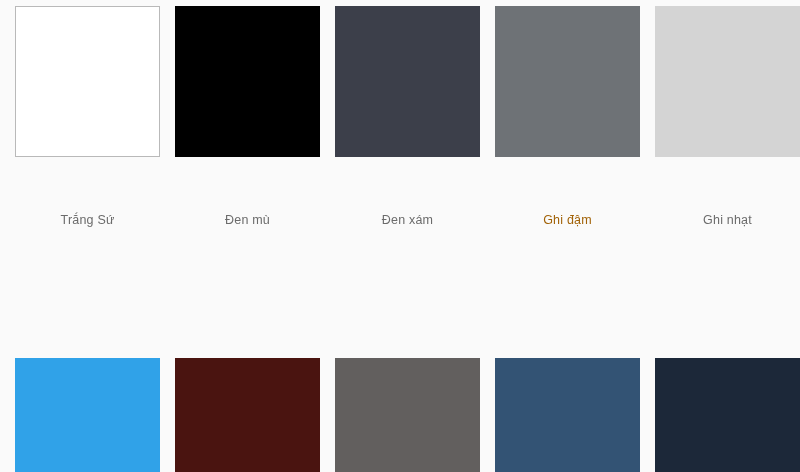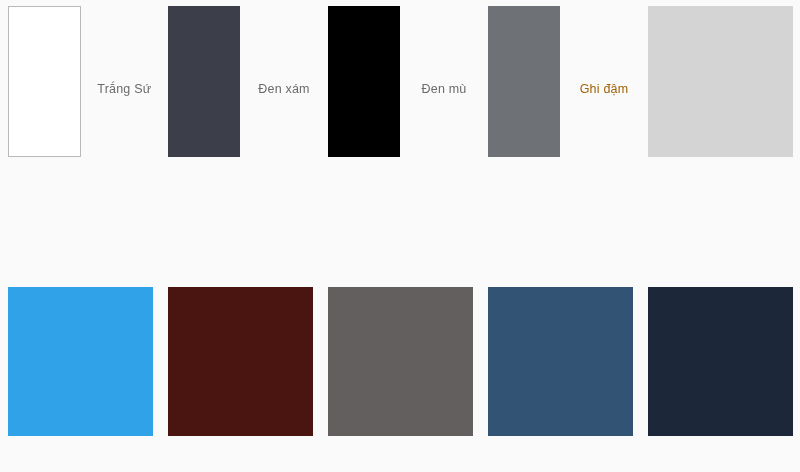--- a/index.html
+++ b/index.html
@@ -23,21 +23,23 @@
     display: grid;
     grid-template-columns: repeat(5, 160px);
     width: 800px;
   }
   .swatch-row.row-1 { padding-top: 6px; }
   .swatch-row.row-2 { padding-top: 130px; }
   .swatch-cell {
     width: 160px;
     box-sizing: border-box;
     display: flex;
-    align-items: center;
+    flex-direction: column;
+    align-items: flex-end;
+    gap: 40px;
   }
   .chip {
     width: 145px;
     height: 151px;
     margin-left: 8px;
     box-sizing: border-box;
     display: block;
   }
   .swatch-row.row-2 .chip {
     height: 149px;
@@ -63,33 +65,34 @@
 <body style="background: rgb(250, 250, 250);">
 
 <div class="palette">
 
   <div class="swatch-row row-1">
     <div class="swatch-cell">
       <div class="chip bordered" style="background-color: rgb(255, 255, 255); border-color: rgb(185, 185, 185);"></div>
       <div class="chip-label" style="color: rgb(107, 107, 107);">Trắng Sứ</div>
     </div>
     <div class="swatch-cell">
+      <div class="chip" style="background-color: rgb(0, 0, 0);"></div>
+      <div class="chip-label" style="color: rgb(107, 107, 107);">Đen mù</div>
+    </div>
+    <div class="swatch-cell">
       <div class="chip" style="background-color: rgb(60, 63, 74);"></div>
       <div class="chip-label" style="color: rgb(107, 107, 107);">Đen xám</div>
-    </div>
-    <div class="swatch-cell">
-      <div class="chip" style="background-color: rgb(0, 0, 0);"></div>
-      <div class="chip-label" style="color: rgb(107, 107, 107);">Đen mù</div>
     </div>
     <div class="swatch-cell">
       <div class="chip" style="background-color: rgb(110, 114, 118);"></div>
       <div class="chip-label" style="color: #a16207;">Ghi đậm</div>
     </div>
     <div class="swatch-cell">
       <div class="chip" style="background-color: rgb(212, 212, 212);"></div>
+      <div class="chip-label" style="color: rgb(107, 107, 107);">Ghi nhạt</div>
     </div>
   </div>
 
   <div class="swatch-row row-2">
     <div class="swatch-cell">
       <div class="chip" style="background-color: rgb(48, 162, 232);"></div>
 
     </div>
     <div class="swatch-cell">
       <div class="chip" style="background-color: rgb(74, 20, 16);"></div>

